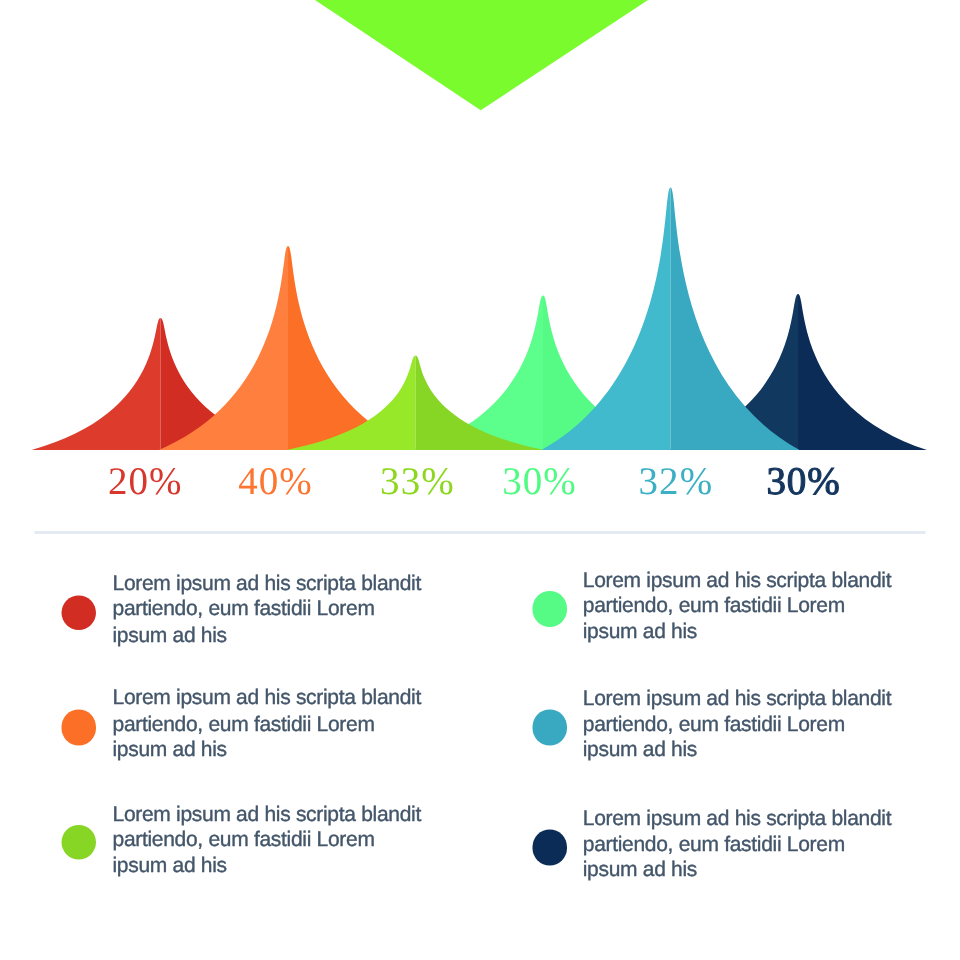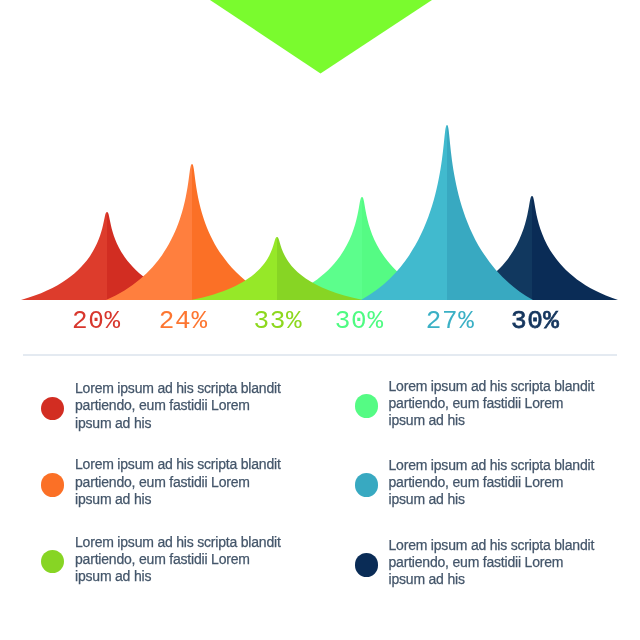--- a/index.html
+++ b/index.html
@@ -11,21 +11,21 @@
 
   
   #top-wedge{position:absolute;left:0;top:0;width:640px;height:80px;}
 
   
   #spike-chart{position:absolute;left:0;top:0;width:640px;height:310px;}
 
   
   #pct-row{position:absolute;left:0;top:0;width:640px;height:40px;}
   .pct-label{position:absolute;
-     font-family:Liberation Mono, monospace;
+     font-family:Liberation Serif, serif;
      font-size:26px;font-weight:400;letter-spacing:0.7px;
      white-space:nowrap;line-height:26px;transform:translateZ(0);}
   .pct-label.strong{font-weight:400;letter-spacing:0.55px;-webkit-text-stroke:0.75px currentColor;}
 
   
   #divider{position:absolute;left:23px;top:354px;width:594px;height:2px;background:#e4eaf1;}
 
   
   #legend{position:absolute;left:0;top:0;width:640px;height:260px;}
   .legend-item{position:absolute;}
@@ -56,24 +56,24 @@
       <path d="M446 300C536.15 270.44 525.97 196.00 532 196L532 300Z" fill="#11385f"></path>
       <path d="M618 300C527.85 270.44 538.03 196.00 532 196L532 300Z" fill="#0a2c56"></path>
       <path d="M191 300C281.15 282.10 270.97 237.00 277 237L277 300Z" fill="#96e828"></path>
       <path d="M363 300C272.85 282.10 283.03 237.00 277 237L277 300Z" fill="#87d524"></path>
       <path d="M361 300C451.15 250.26 440.97 125.00 447 125L447 300Z" fill="#41bace"></path>
       <path d="M533 300C442.85 250.26 453.03 125.00 447 125L447 300Z" fill="#38a9c1"></path>
     </svg>
 
   <div id="pct-row">
       <div class="pct-label" style="color: rgb(216, 55, 45); left: 72px; top: 308px;">20%</div>
-      <div class="pct-label" style="color: rgb(253, 118, 49); left: 158.8px; top: 308px;">24%</div>
+      <div class="pct-label" style="color: rgb(253, 118, 49); left: 158.8px; top: 308px;">40%</div>
       <div class="pct-label" style="color: rgb(141, 216, 30); left: 253.4px; top: 308px;">33%</div>
       <div class="pct-label" style="color: rgb(79, 251, 130); left: 334.8px; top: 308px;">30%</div>
-      <div class="pct-label" style="color: rgb(59, 176, 197); left: 425.7px; top: 308px;">27%</div>
+      <div class="pct-label" style="color: rgb(59, 176, 197); left: 425.7px; top: 308px;">32%</div>
       <div class="pct-label strong" style="color: rgb(21, 54, 94); left: 511px; top: 308px;">30%</div>
     </div>
 
   <div id="divider"></div>
 
   <div id="legend">
       <div class="legend-item">
         <div class="legend-dot" style="background: rgb(210, 45, 34); left: 40.9px; top: 396.6px;"></div>
         <div class="legend-text" style="left: 75px; top: 380.1px;">Lorem ipsum ad his scripta blandit partiendo, eum fastidii Lorem ipsum ad his</div>
       </div>

